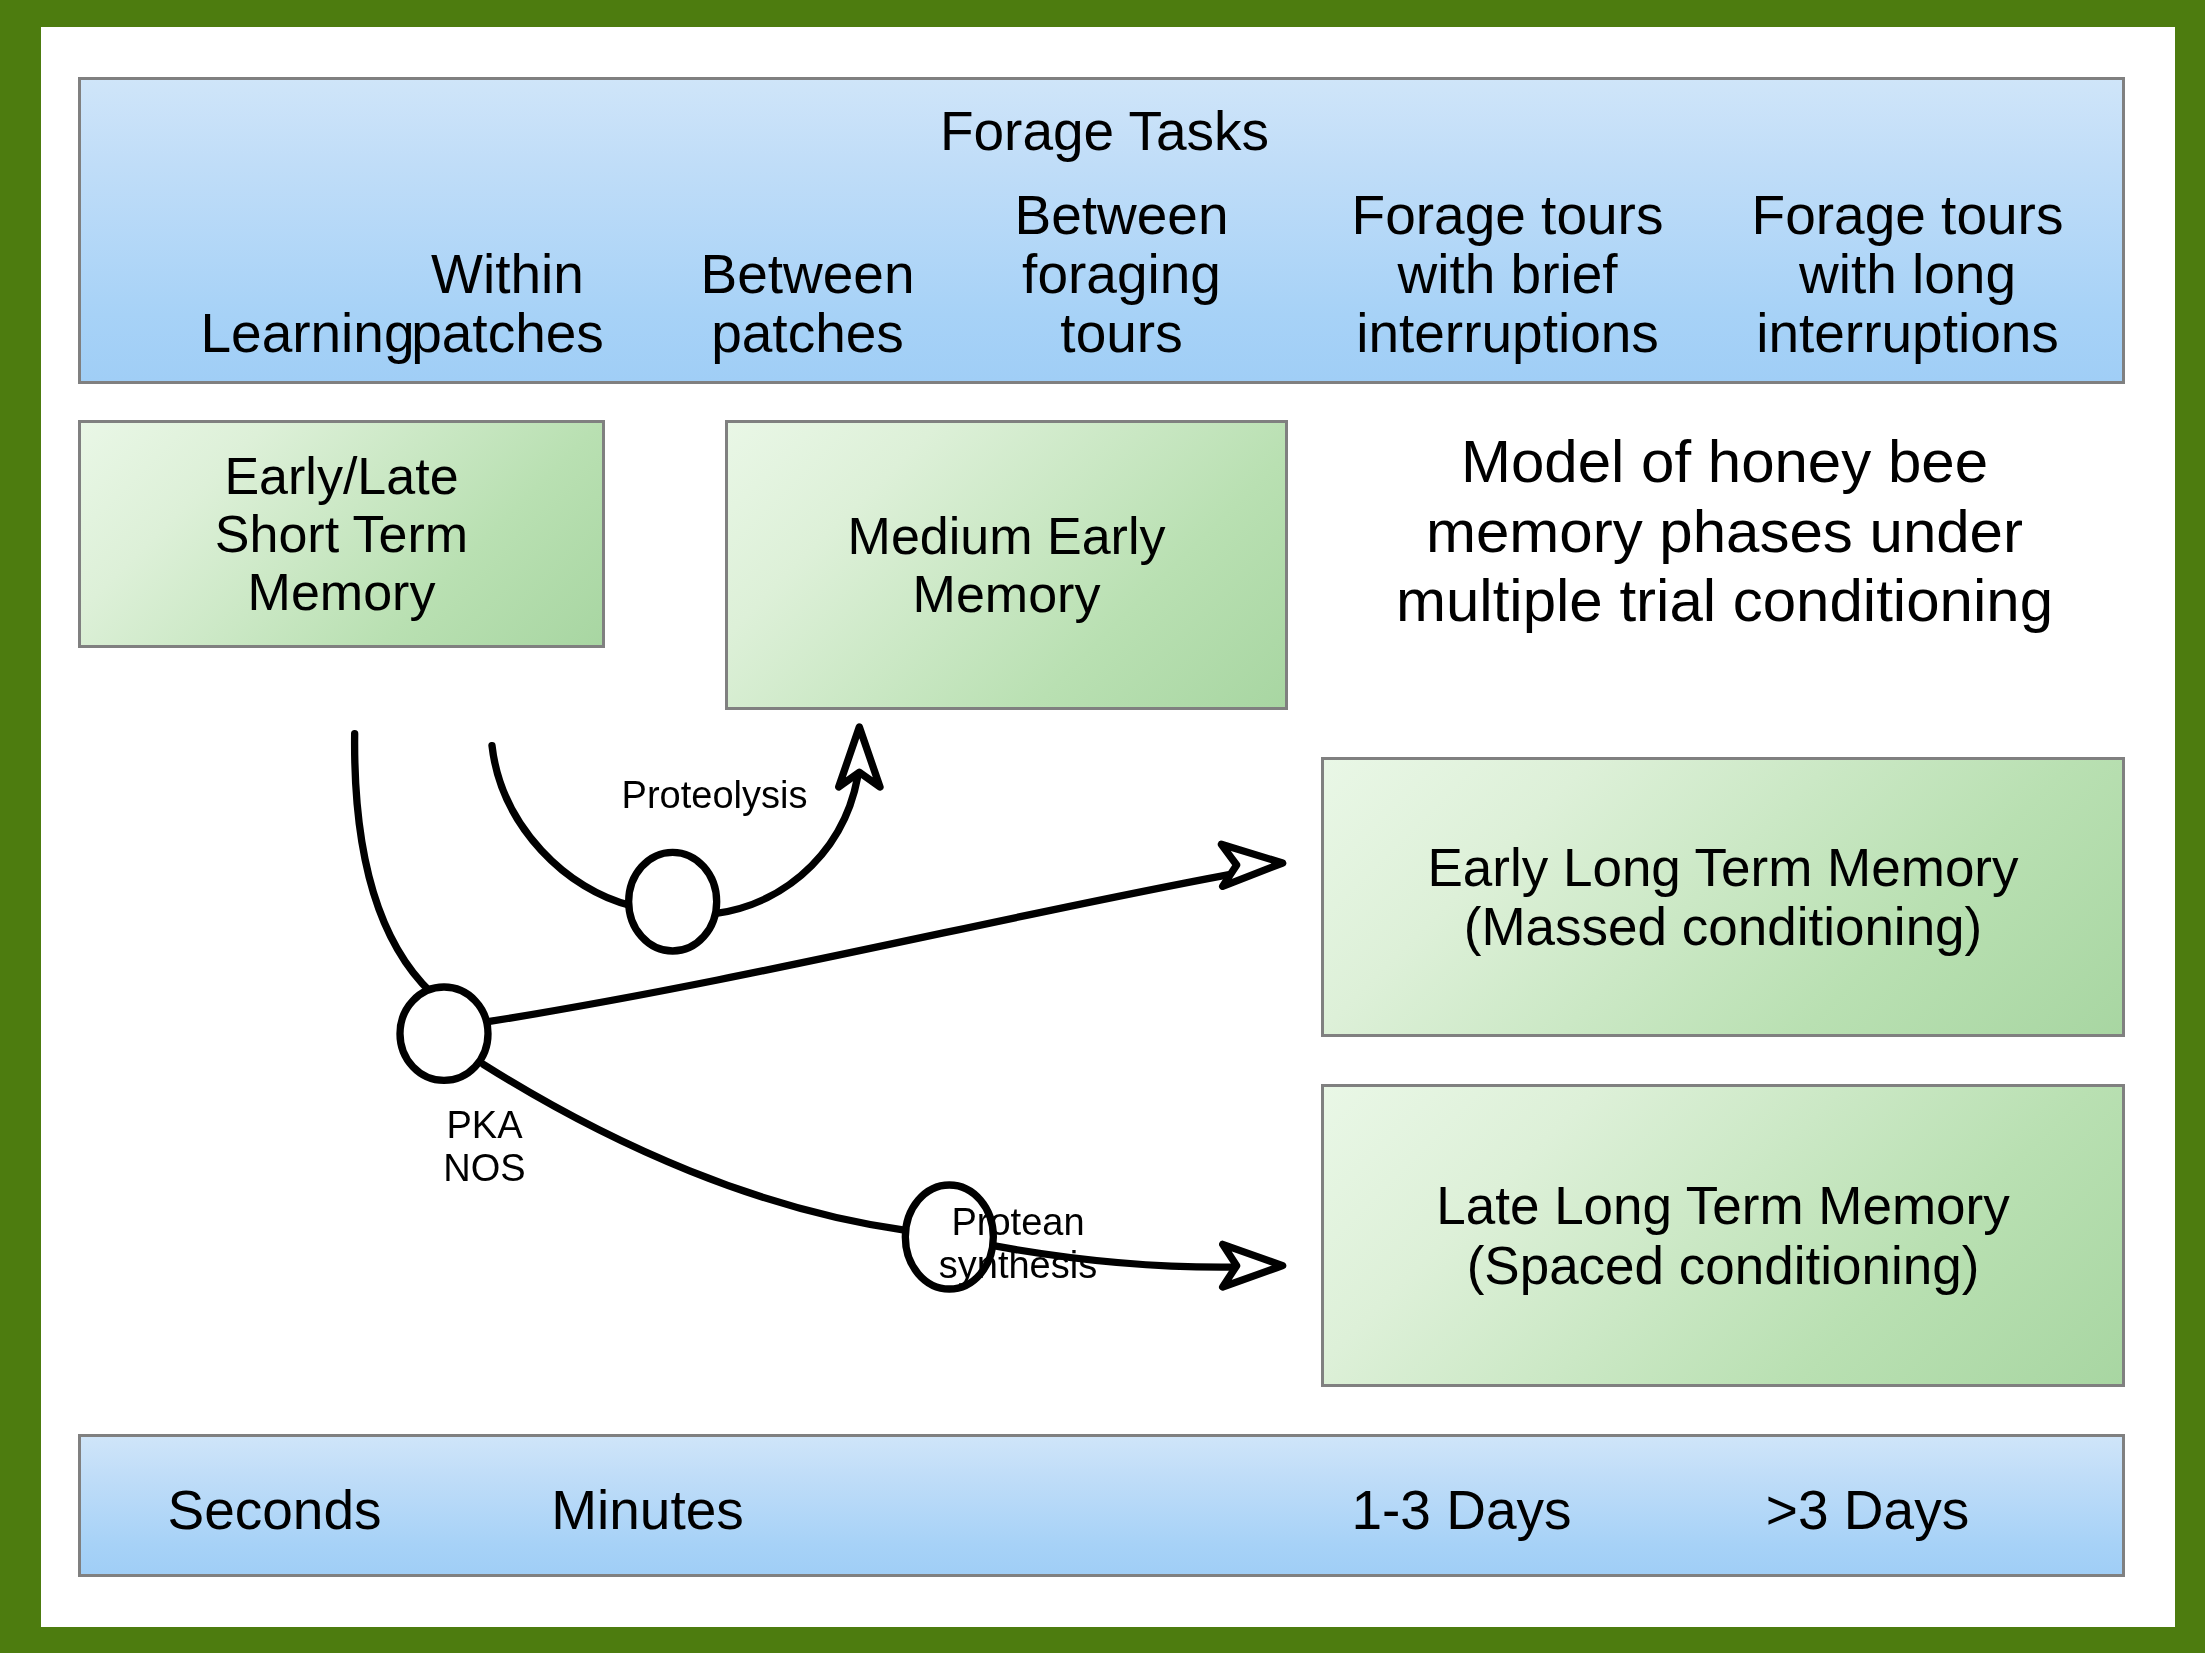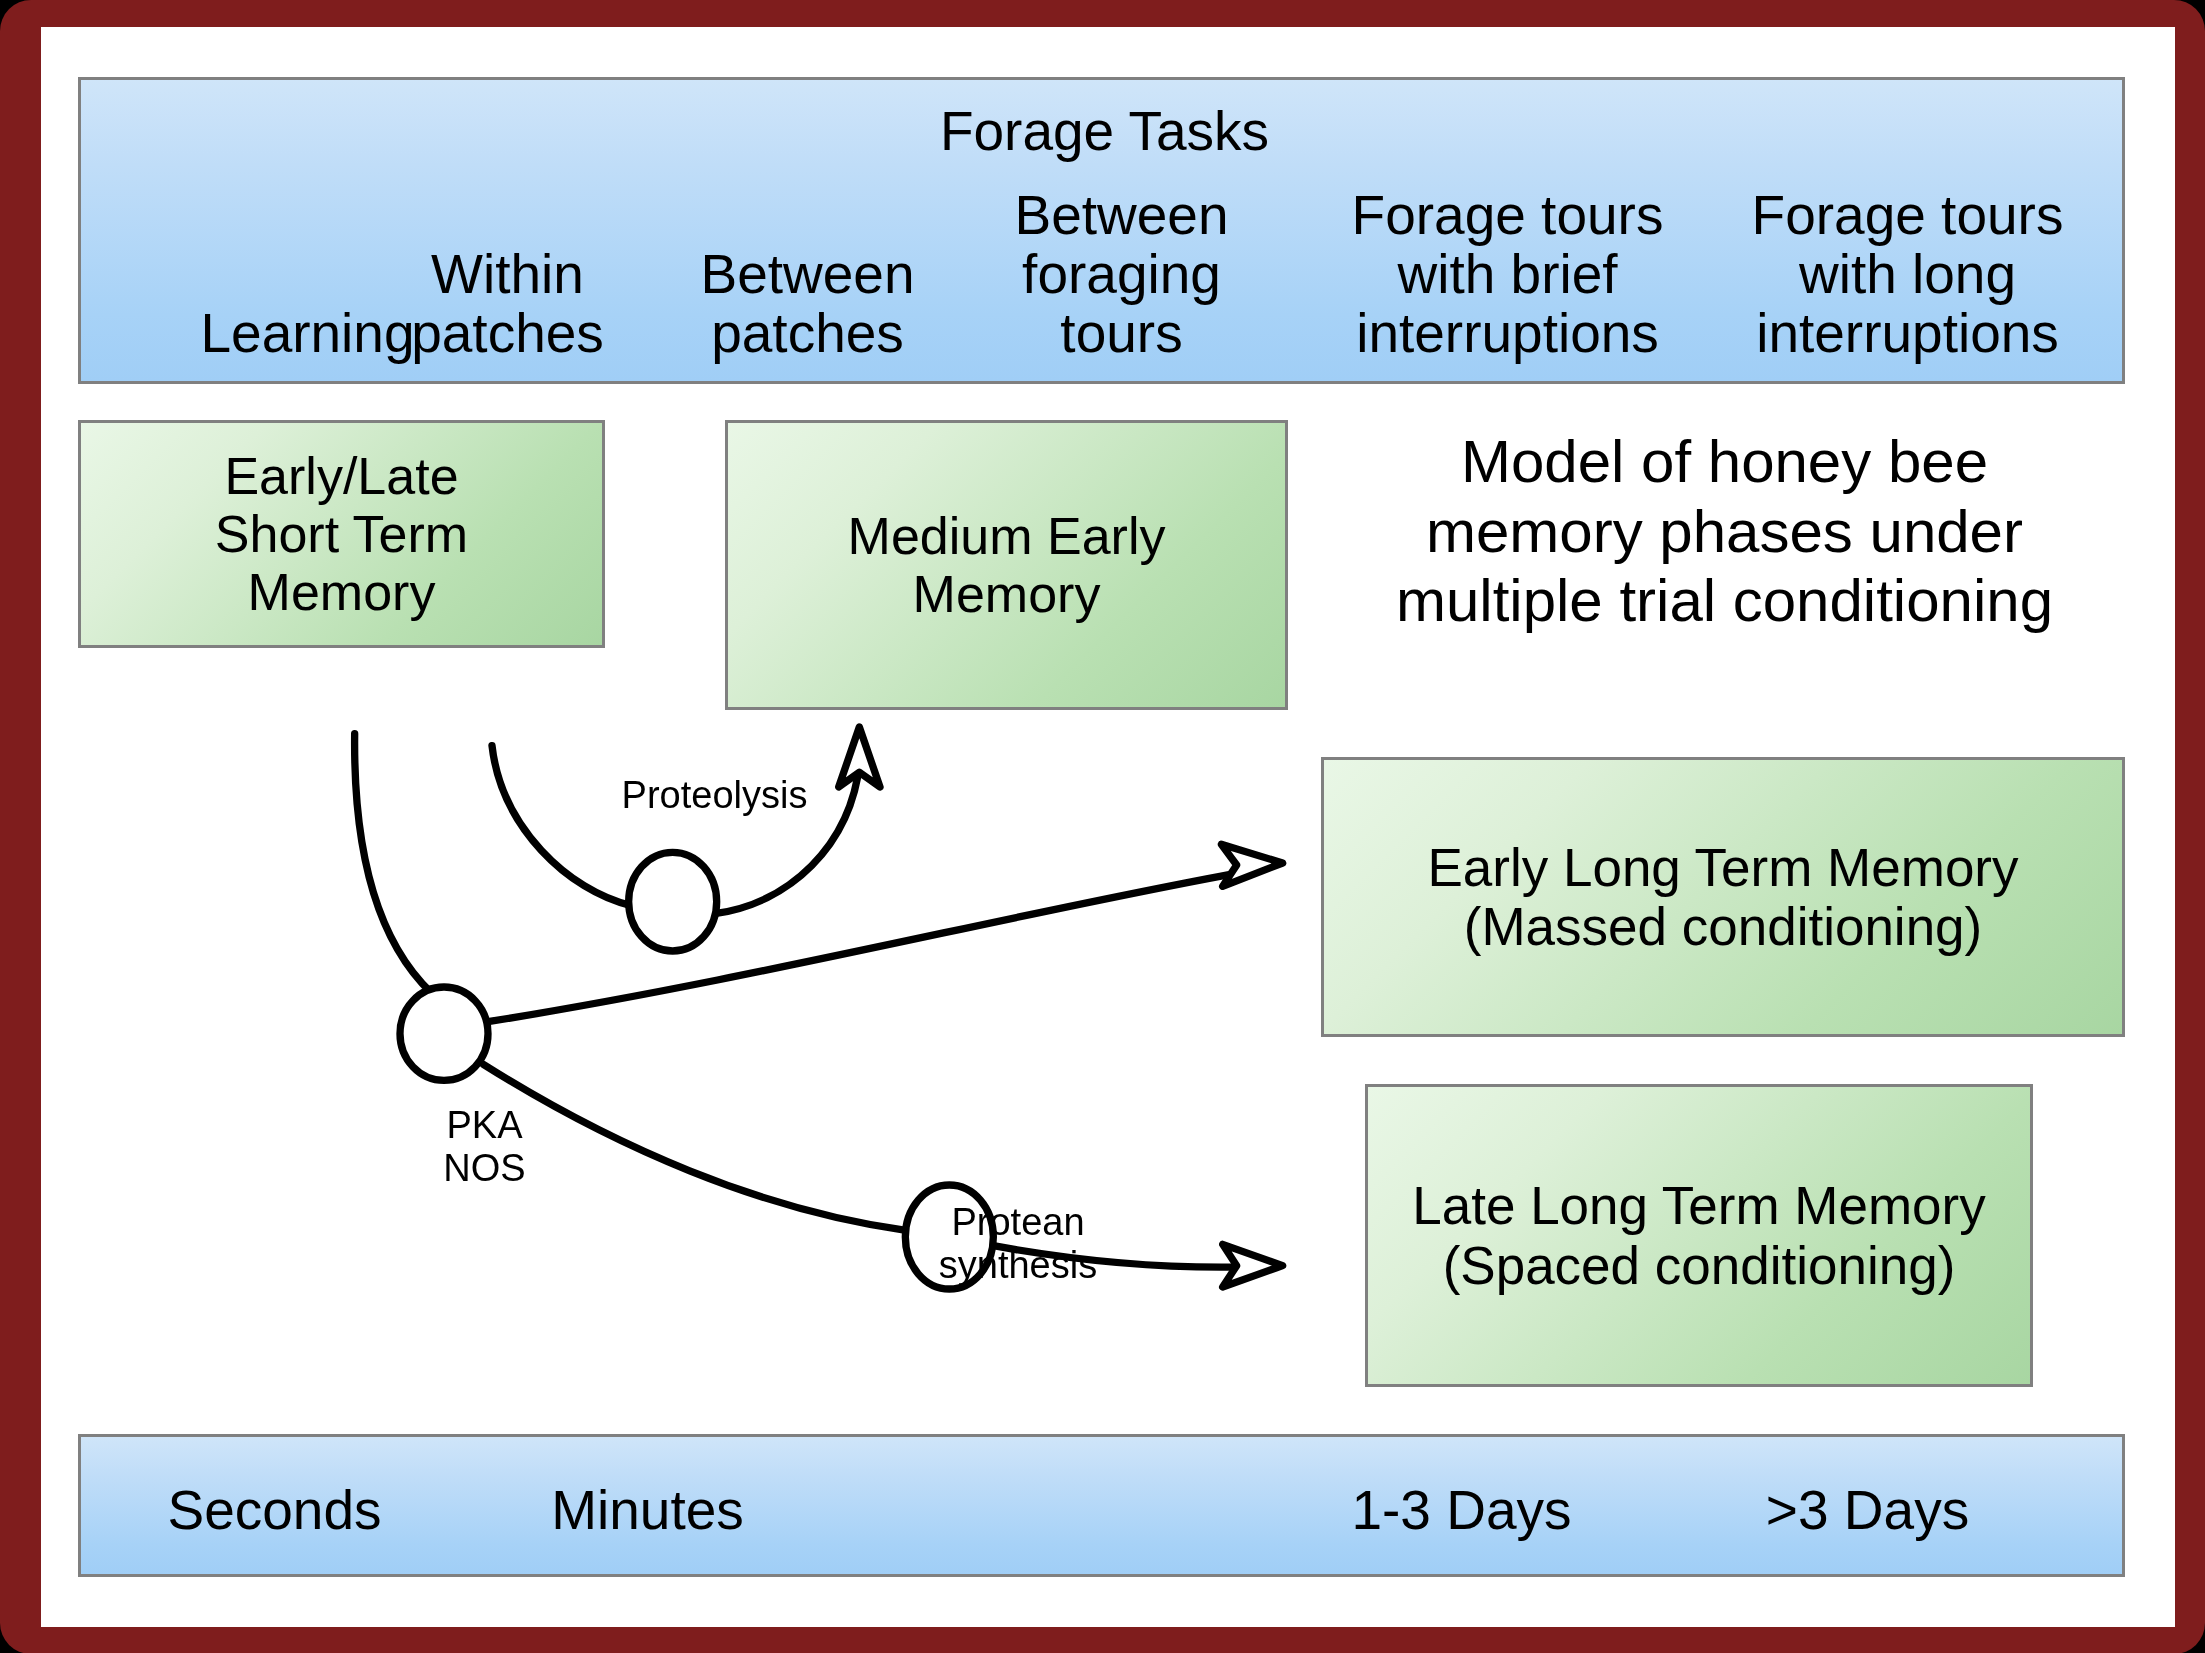--- a/index.html
+++ b/index.html
@@ -13,23 +13,22 @@
     height: 1654px;
     overflow: hidden;
   }
 
   
   #slide-frame {
     position: absolute;
     left: 0; top: 0;
     width: 2205px;
     height: 1654px;
-    background: #7f1d1d;
+    background: #4d7c0f;
     box-sizing: border-box;
-    border-radius: 31px;
   }
   #slide-canvas {
     position: absolute;
     left: 41px;
     top: 27px;
     width: 2134px;
     height: 1600px;
     background: #ffffff;
   }
 
@@ -106,21 +105,21 @@
     font-size: 55px;
     font-family: "Liberation Sans Narrow", "Liberation Sans", sans-serif;
     font-stretch: condensed;
     color: #000;
   }
 
   
   #box-stm   { left: 37px;   top: 393px;  width: 527px;  height: 228px; }
   #box-mtm   { left: 684px; top: 393px;  width: 563px;  height: 290px; }
   #box-eltm  { left: 1280px; top: 730px; width: 804px; height: 280px; }
-  #box-lltm  { left: 1280px; top: 1057px; width: 668px; height: 303px; margin-left: 44px; }
+  #box-lltm  { left: 1280px; top: 1057px; width: 804px; height: 303px; }
 
   .memory-box .label-text { font-size: 52px; }
   #box-eltm .label-text, #box-lltm .label-text { font-size: 53px; }
 
   
   #model-title {
     position: absolute;
     left: 1270px;
     top: 400px;
     width: 827px;

